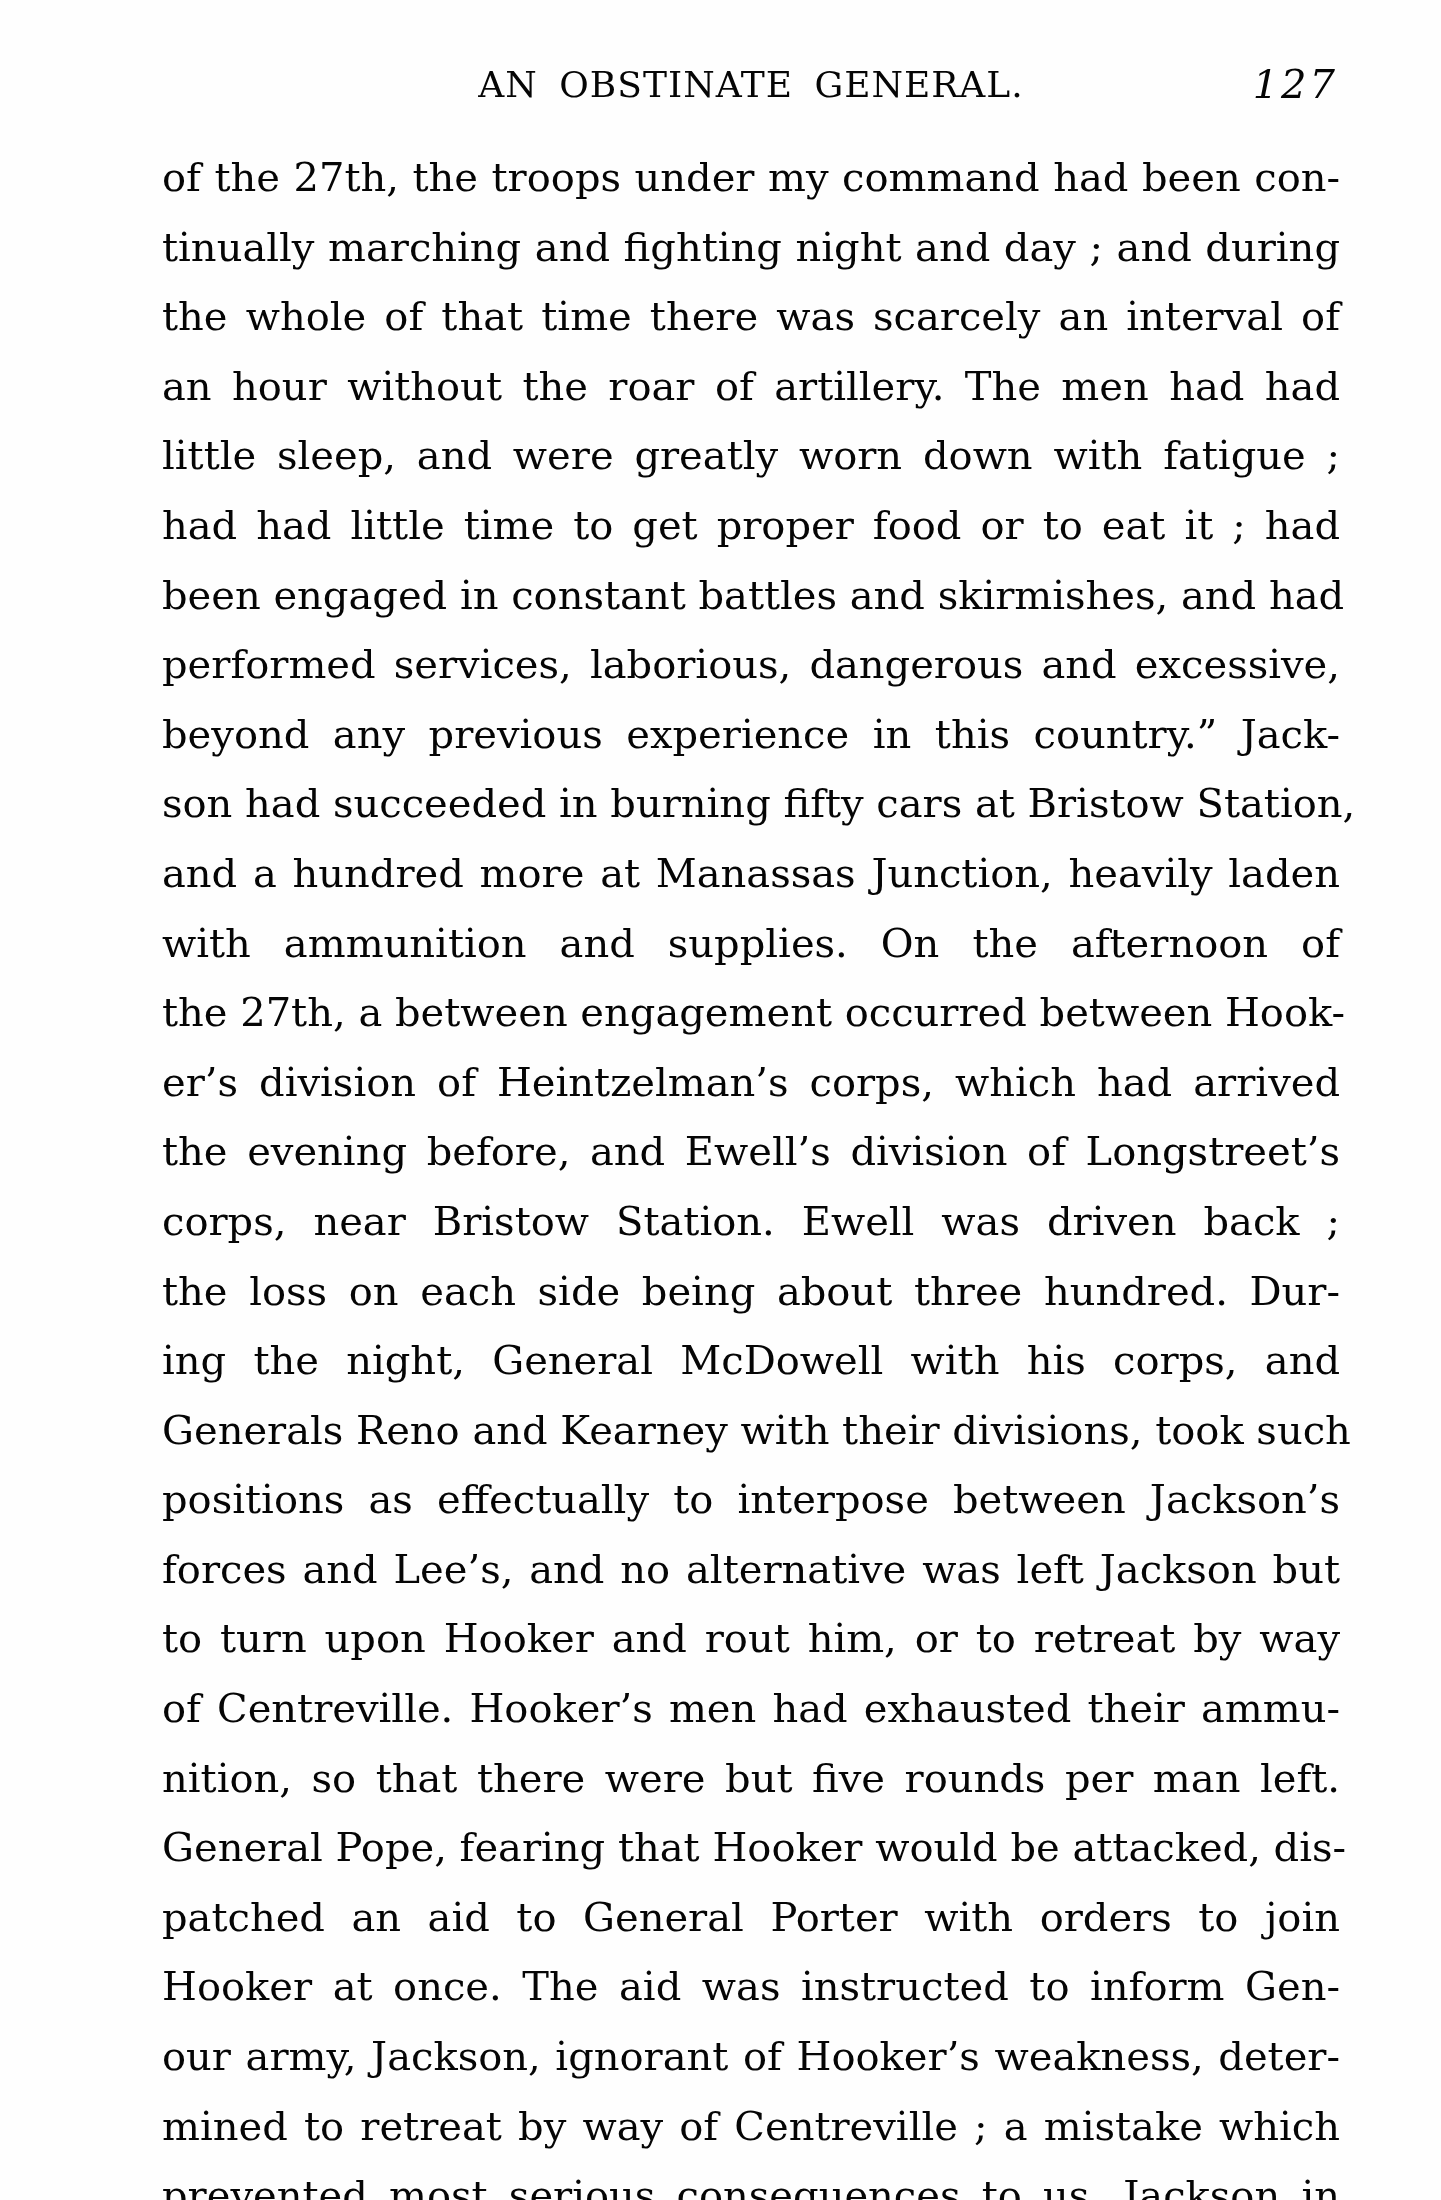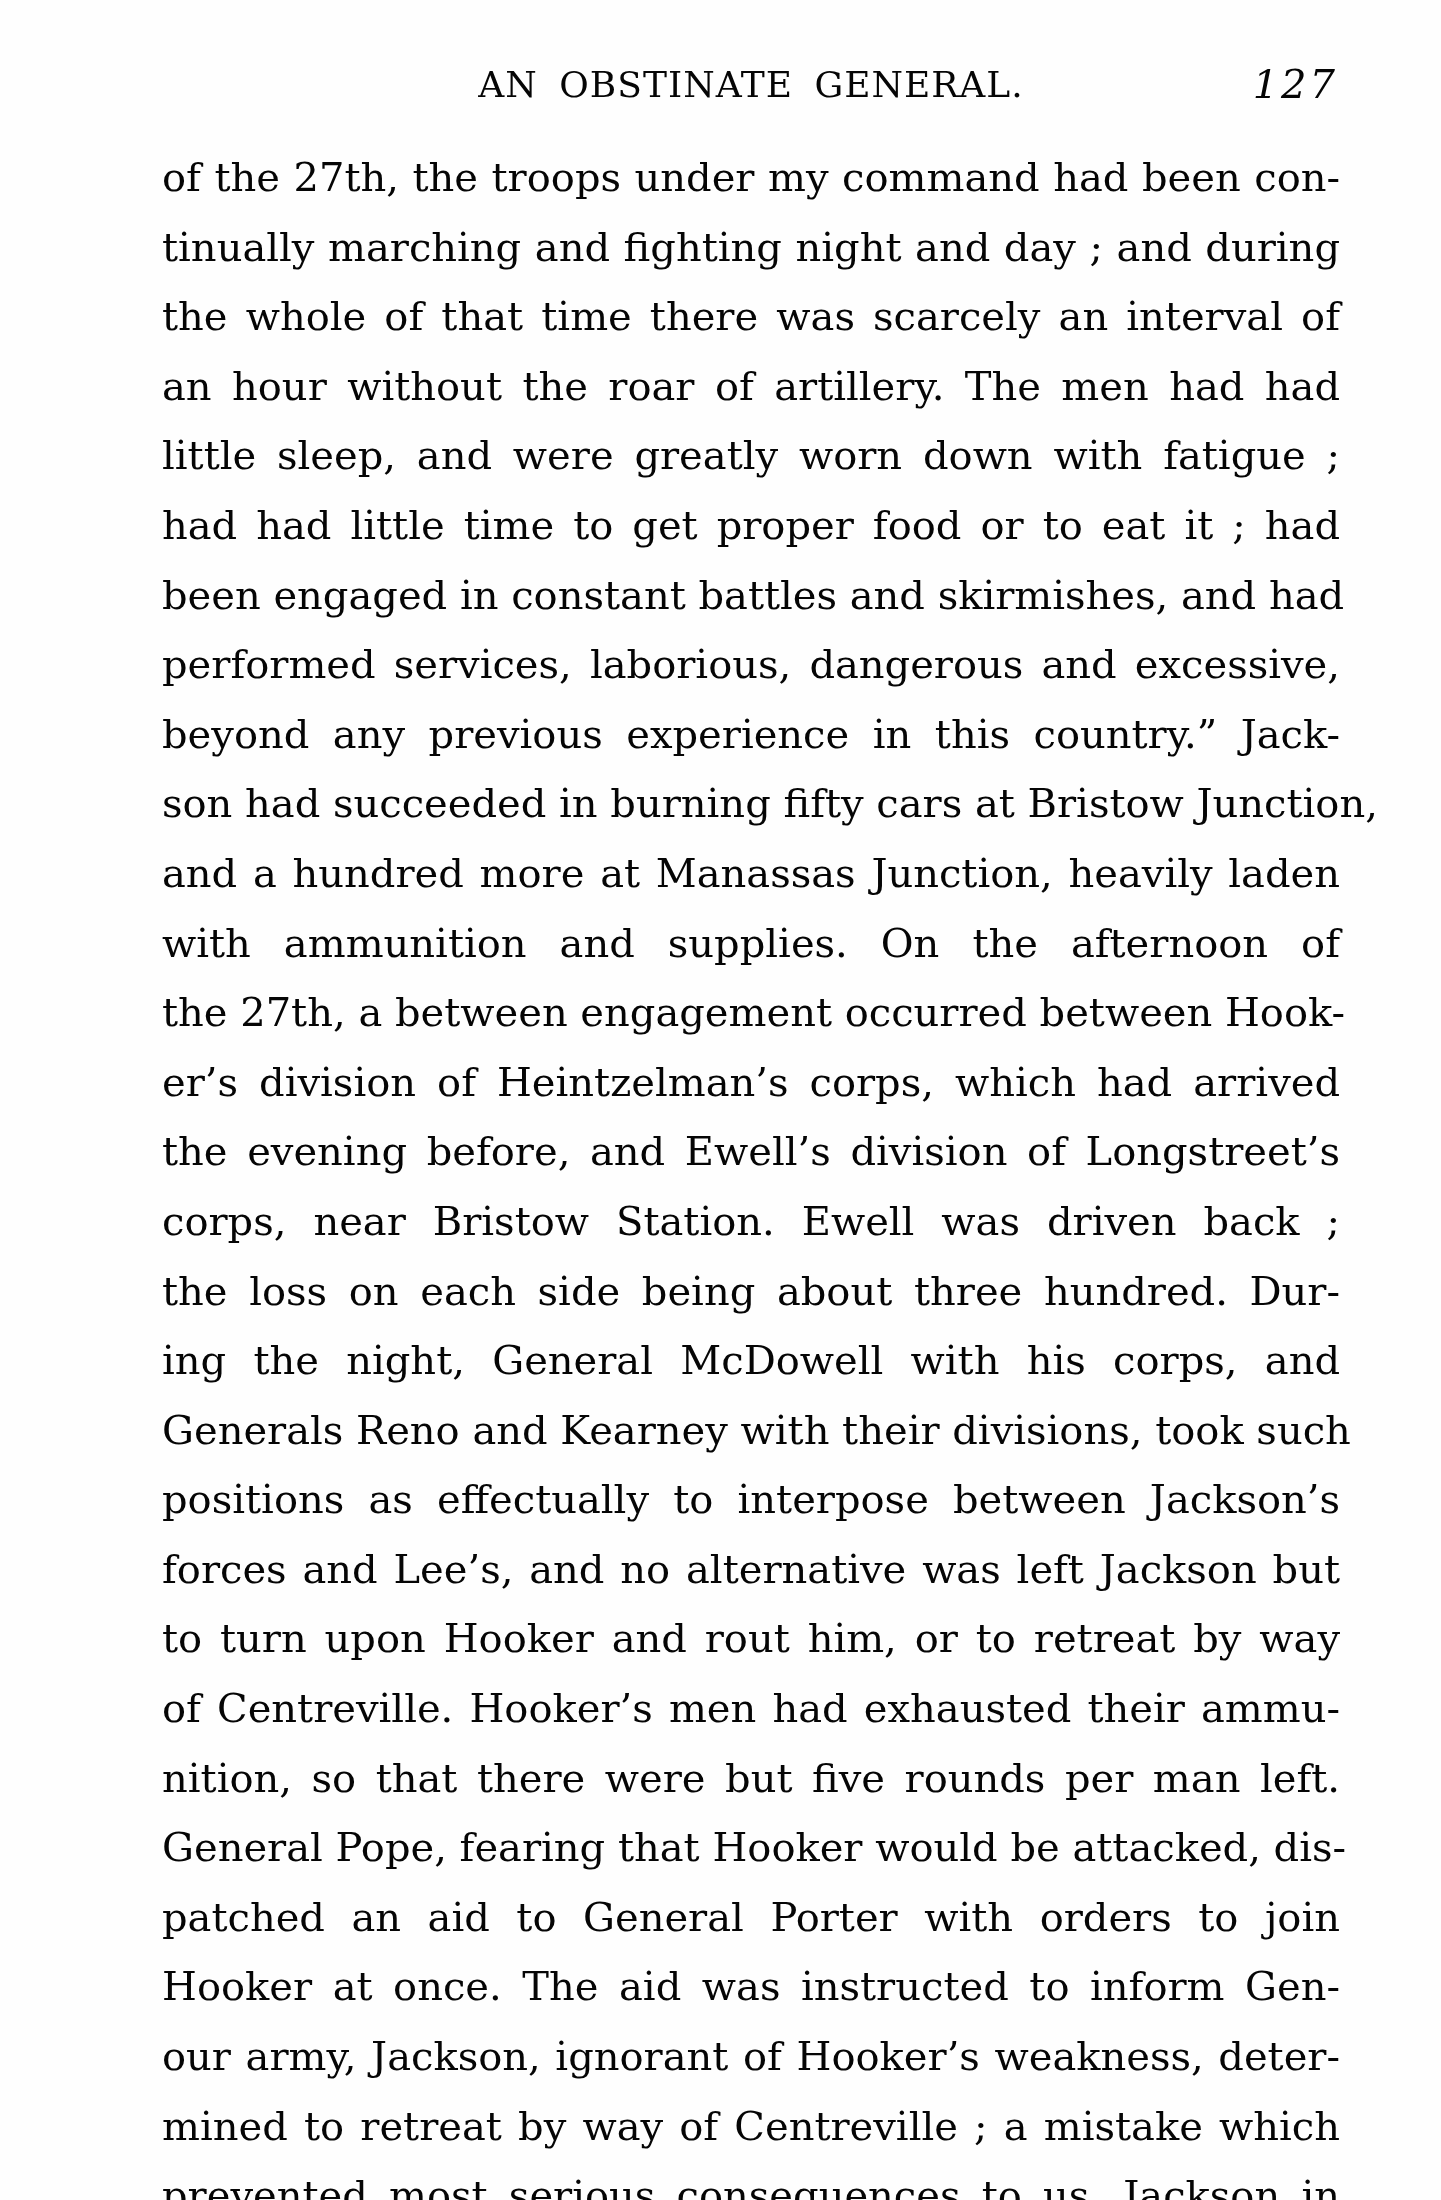--- a/index.html
+++ b/index.html
@@ -67,21 +67,21 @@
   <div class="body-text">
       <div class="text-line">of the 27th, the troops under my command had been con-</div>
       <div class="text-line">tinually marching and fighting night and day ; and during</div>
       <div class="text-line">the whole of that time there was scarcely an interval of</div>
       <div class="text-line">an hour without the roar of artillery.  The men had had</div>
       <div class="text-line">little sleep, and were greatly worn down with fatigue ;</div>
       <div class="text-line">had had little time to get proper food or to eat it ; had</div>
       <div class="text-line">been engaged in constant battles and skirmishes, and had</div>
       <div class="text-line">performed services, laborious, dangerous and excessive,</div>
       <div class="text-line">beyond any previous experience in this country.”  Jack-</div>
-      <div class="text-line">son had succeeded in burning fifty cars at Bristow Junction,</div>
+      <div class="text-line">son had succeeded in burning fifty cars at Bristow Station,</div>
       <div class="text-line">and a hundred more at Manassas Junction, heavily laden</div>
       <div class="text-line">with ammunition and supplies.  On the afternoon of</div>
       <div class="text-line">the 27th, a between engagement occurred between Hook-</div>
       <div class="text-line">er’s division of Heintzelman’s corps, which had arrived</div>
       <div class="text-line">the evening before, and Ewell’s division of Longstreet’s</div>
       <div class="text-line">corps, near Bristow Station.  Ewell was driven back ;</div>
       <div class="text-line">the loss on each side being about three hundred.  Dur-</div>
       <div class="text-line">ing the night, General McDowell with his corps, and</div>
       <div class="text-line">Generals Reno and Kearney with their divisions, took such</div>
       <div class="text-line">positions as effectually to interpose between Jackson’s</div>

